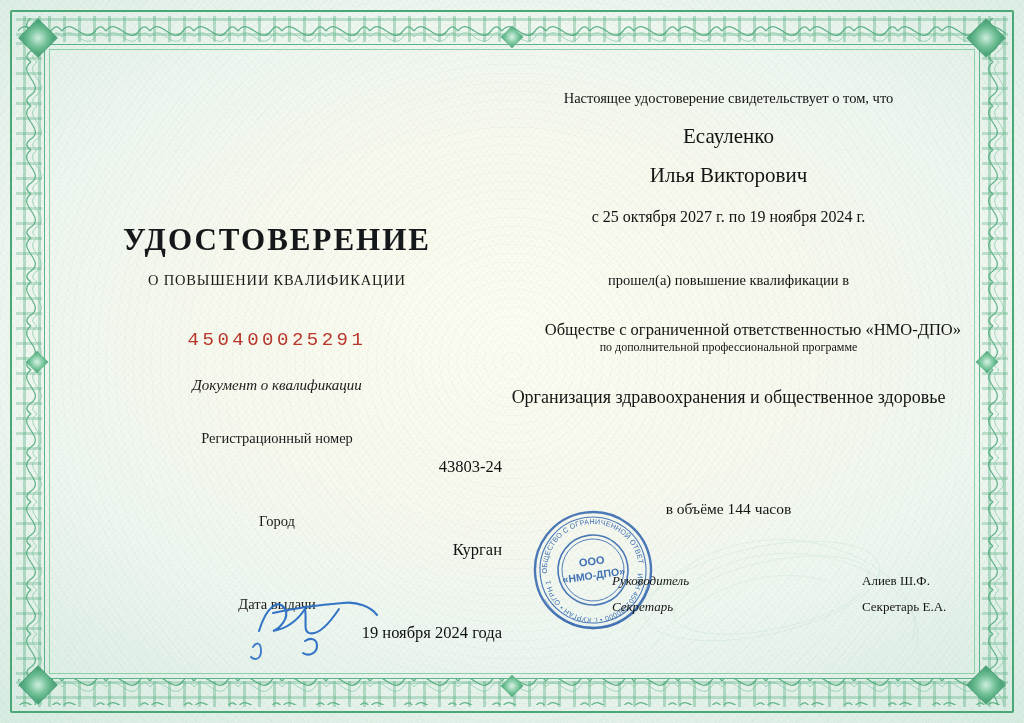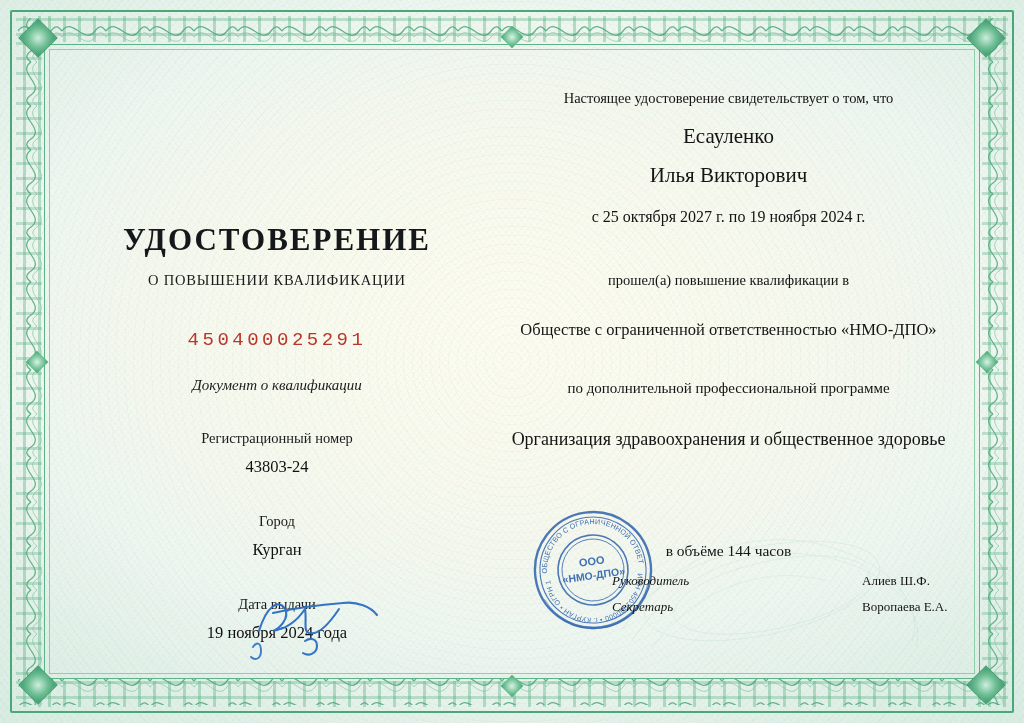--- a/index.html
+++ b/index.html
@@ -139,20 +139,21 @@
     margin-top: 36px;
   }
   .field-label {
     font-size: 14.5px;
     color: #1a1a1a;
   }
   .field-value {
     margin-top: 10px;
     font-size: 16.5px;
     color: #111111;
+    text-align: right;
   }
 
   
   .right-col {
     position: absolute;
     left: 444px;
     top: 36px;
     width: 465px;
     text-align: center;
     color: #141414;
@@ -170,22 +171,23 @@
     font-size: 21px;
   }
   .r-period {
     margin-top: 20px;
     font-size: 16px;
   }
   .r-line-gap-1 { margin-top: 44px; }
   .r-org {
     margin-top: 28px;
     font-size: 16.5px;
-  }
-  .r-progline { margin-top: 40px; font-size: 15px; font-family: Liberation Serif, serif; }
+    text-align: right;
+  }
+  .r-progline { font-size: 12px; font-family: Liberation Serif, serif; }
   .r-program {
     margin-top: 32px;
     font-size: 18px;
   }
   .r-hours {
     margin-top: 92px;
     font-size: 15.5px;
   }
 
   
@@ -349,21 +351,21 @@
 
     <div class="sign-block">
       <div class="sign-row">
         <span class="sign-role">Руководитель</span>
         <span class="sign-space"></span>
         <span class="sign-person">Алиев Ш.Ф.</span>
       </div>
       <div class="sign-row">
         <span class="sign-role">Секретарь</span>
         <span class="sign-space"></span>
-        <span class="sign-person">Воропаева Е.А.</span>
+        <span class="sign-person">Секретарь Е.А.</span>
       </div>
     </div>
 
     <svg class="watermark-swirl" viewBox="0 0 330 160">
       <g fill="none" stroke="#6fb992" stroke-width="0.8" opacity="0.5">
         <path d="M10,140 C60,60 150,30 230,60 C290,82 310,120 300,150"></path>
         <path d="M20,150 C70,75 155,45 235,72 C292,92 312,128 304,156"></path>
         <path d="M40,158 C80,100 150,72 215,90"></path>
         <ellipse cx="150" cy="100" rx="120" ry="44" transform="rotate(-12 150 100)"></ellipse>
         <ellipse cx="160" cy="104" rx="100" ry="34" transform="rotate(-12 160 104)"></ellipse>

